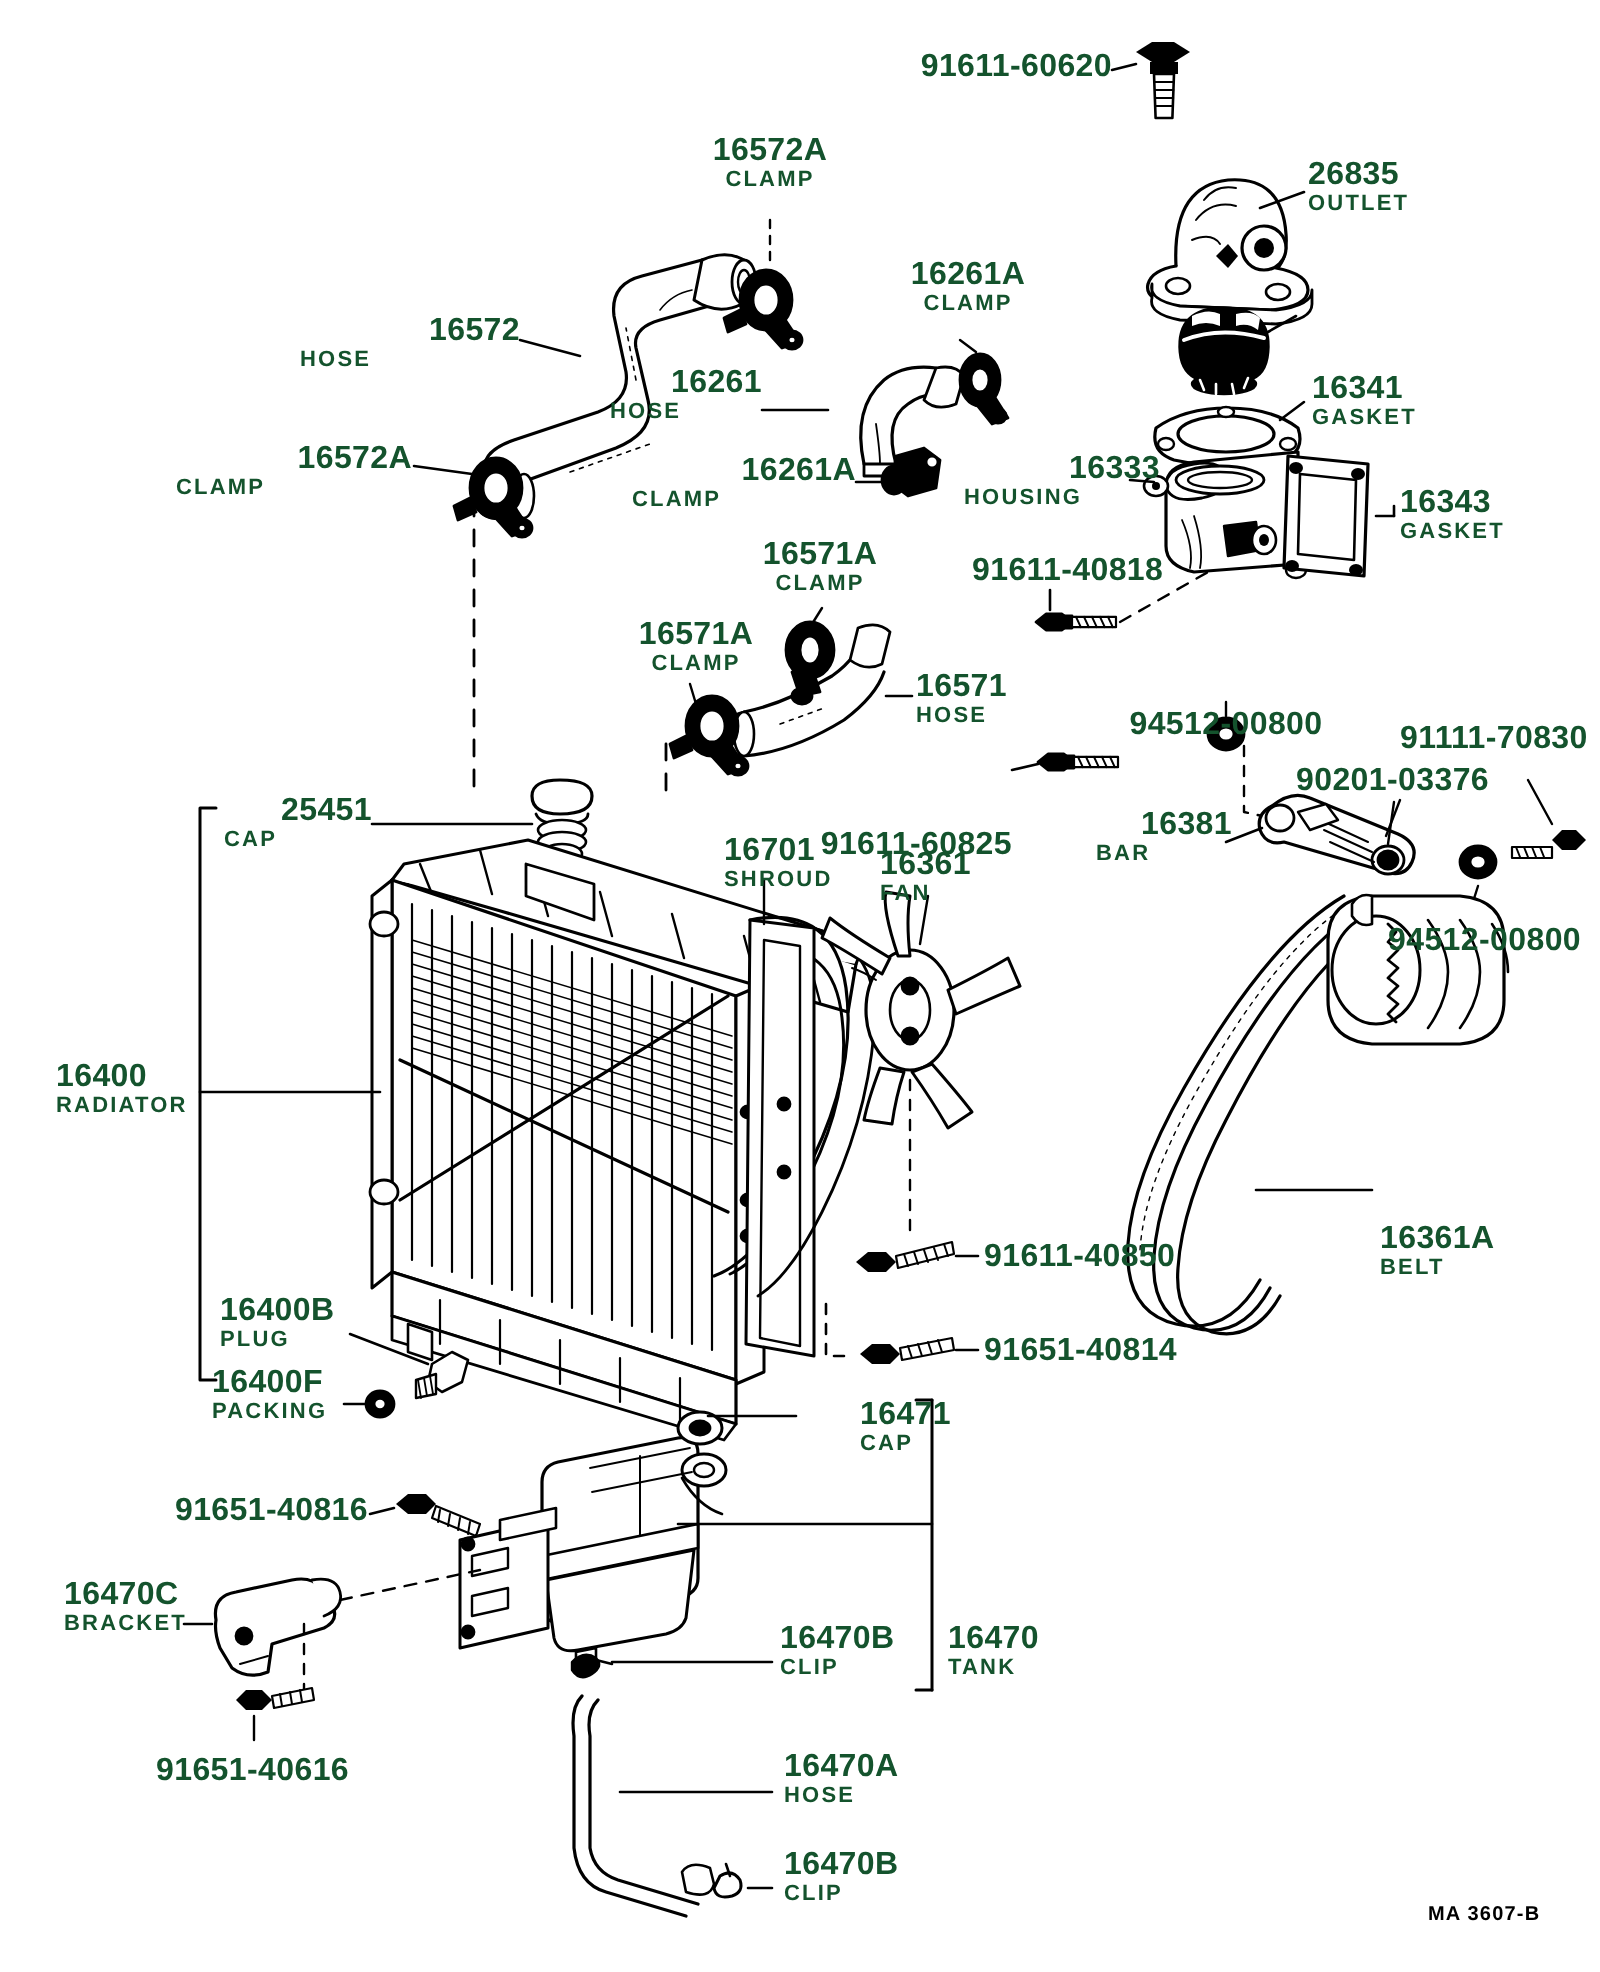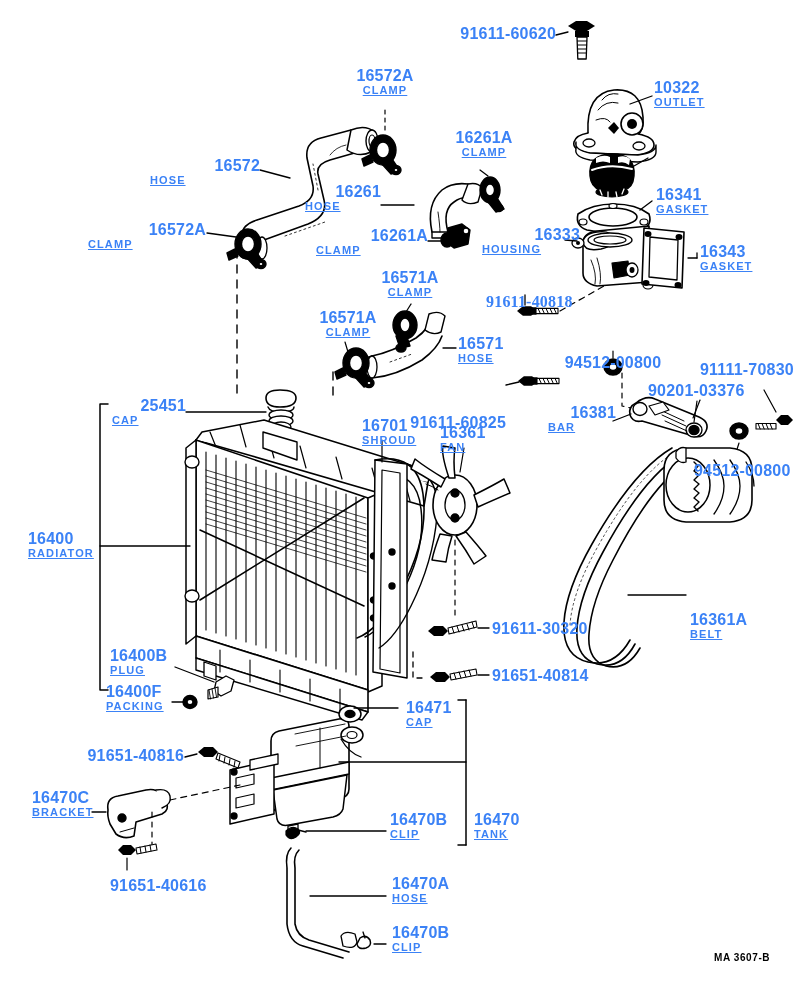--- a/index.html
+++ b/index.html
@@ -13,38 +13,37 @@
     width:800px;
     height:986px;
     background:#ffffff;
     overflow:hidden;
   }
   #art{position:absolute;left:0;top:0;width:800px;height:986px;}
 
   
   .lbl{
     position:absolute;
-    color:#3b82f6;
+    color:#14532d;
     white-space:nowrap;
     line-height:1;
     user-select:none;
   }
   .lbl .pn{
     display:block;
     font-size:16px;
     font-weight:bold;
     letter-spacing:0.2px;
   }
   .lbl .nm{
     display:block;
     font-size:11px;
     font-weight:bold;
     letter-spacing:1.1px;
     margin-top:1px;
-    text-decoration:underline;
   }
   .lbl.ar{text-align:right;}
   .lbl.ct{text-align:center;}
   .lbl.lf{text-align:left;}
   
   .sub-l .nm{text-align:left;}
   .sub-c .nm{text-align:center;}
 
   .watermark{
     position:absolute;
@@ -478,41 +477,41 @@
     <span class="pn">16261</span>
     <span class="nm">HOSE</span>
   </div>
 
   <div class="lbl ar sub-l" style="left:316px;top:228px;width:112px;">
     <span class="pn">16261A</span>
     <span class="nm">CLAMP</span>
   </div>
 
   <div class="lbl lf sub-l" style="left:654px;top:80px;width:120px;">
-    <span class="pn">10322</span>
+    <span class="pn">26835</span>
     <span class="nm">OUTLET</span>
   </div>
 
 
   <div class="lbl lf sub-l" style="left:656px;top:187px;width:110px;">
     <span class="pn">16341</span>
     <span class="nm">GASKET</span>
   </div>
 
   <div class="lbl ar sub-l" style="left:482px;top:227px;width:98px;">
     <span class="pn">16333</span>
     <span class="nm">HOUSING</span>
   </div>
 
   <div class="lbl lf sub-l" style="left:700px;top:244px;width:96px;">
     <span class="pn">16343</span>
     <span class="nm">GASKET</span>
   </div>
 
-  <div class="lbl lf sub-l" style="left:486px;top:294px;width:118px;font-family:Liberation Serif, serif;">
+  <div class="lbl lf sub-l" style="left:486px;top:278px;width:118px;">
     <span class="pn">91611-40818</span>
   </div>
 
   <div class="lbl ct sub-c" style="left:358px;top:270px;width:104px;">
     <span class="pn">16571A</span>
     <span class="nm">CLAMP</span>
   </div>
 
   <div class="lbl ct sub-c" style="left:296px;top:310px;width:104px;">
     <span class="pn">16571A</span>
@@ -568,52 +567,52 @@
     <span class="pn">16361</span>
     <span class="nm">FAN</span>
   </div>
 
   <div class="lbl lf sub-l" style="left:690px;top:612px;width:90px;">
     <span class="pn">16361A</span>
     <span class="nm">BELT</span>
   </div>
 
   <div class="lbl lf sub-l" style="left:492px;top:621px;width:122px;">
-    <span class="pn">91611-30320</span>
+    <span class="pn">91611-40850</span>
   </div>
 
   <div class="lbl lf sub-l" style="left:492px;top:668px;width:122px;">
     <span class="pn">91651-40814</span>
   </div>
 
   <div class="lbl lf sub-l" style="left:110px;top:648px;width:92px;">
     <span class="pn">16400B</span>
     <span class="nm">PLUG</span>
   </div>
 
   <div class="lbl lf sub-l" style="left:106px;top:684px;width:110px;">
     <span class="pn">16400F</span>
     <span class="nm">PACKING</span>
   </div>
 
-  <div class="lbl lf sub-l" style="left:406px;top:700px;width:76px;">
+  <div class="lbl lf sub-l" style="left:430px;top:700px;width:76px;">
     <span class="pn">16471</span>
     <span class="nm">CAP</span>
   </div>
 
   <div class="lbl ar sub-l" style="left:62px;top:748px;width:122px;">
     <span class="pn">91651-40816</span>
   </div>
 
   <div class="lbl lf sub-l" style="left:32px;top:790px;width:108px;">
     <span class="pn">16470C</span>
     <span class="nm">BRACKET</span>
   </div>
 
-  <div class="lbl lf sub-l" style="left:78px;top:878px;width:122px;margin-left:32px;">
+  <div class="lbl lf sub-l" style="left:78px;top:878px;width:122px;">
     <span class="pn">91651-40616</span>
   </div>
 
   <div class="lbl lf sub-l" style="left:390px;top:812px;width:80px;">
     <span class="pn">16470B</span>
     <span class="nm">CLIP</span>
   </div>
 
   <div class="lbl lf sub-l" style="left:474px;top:812px;width:72px;">
     <span class="pn">16470</span>

